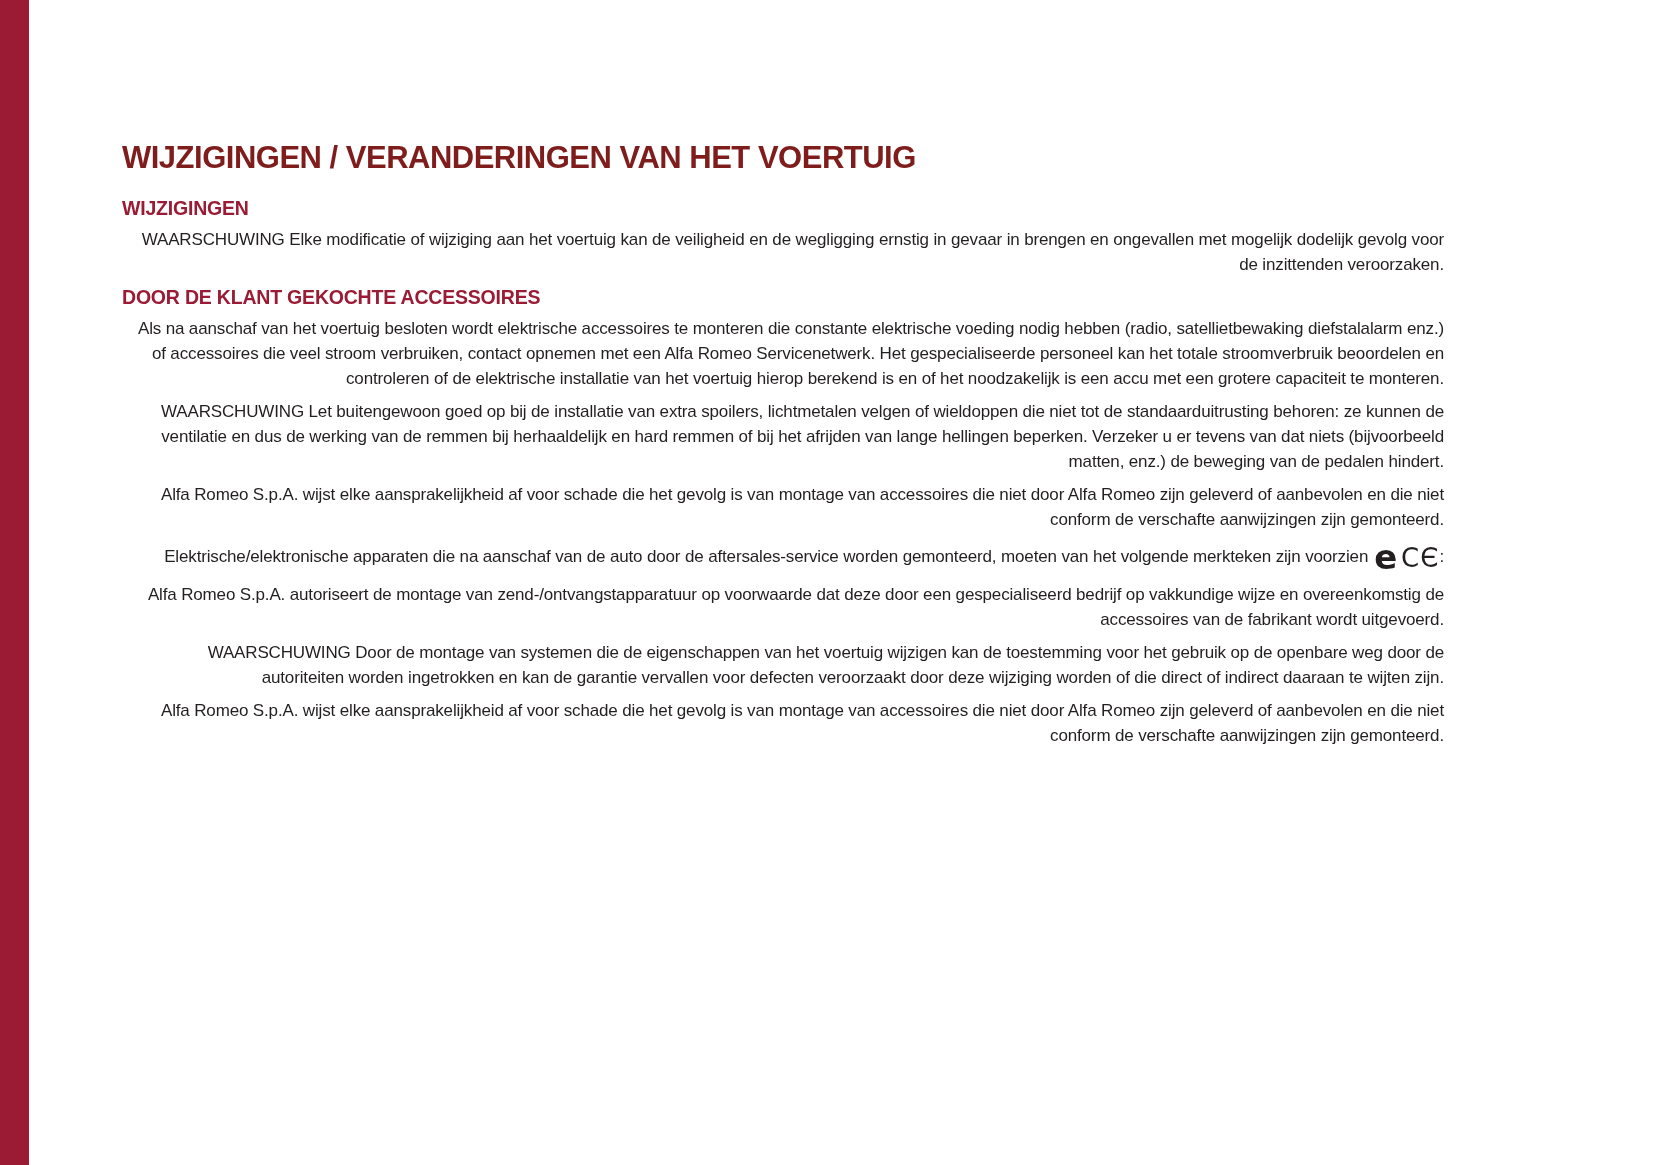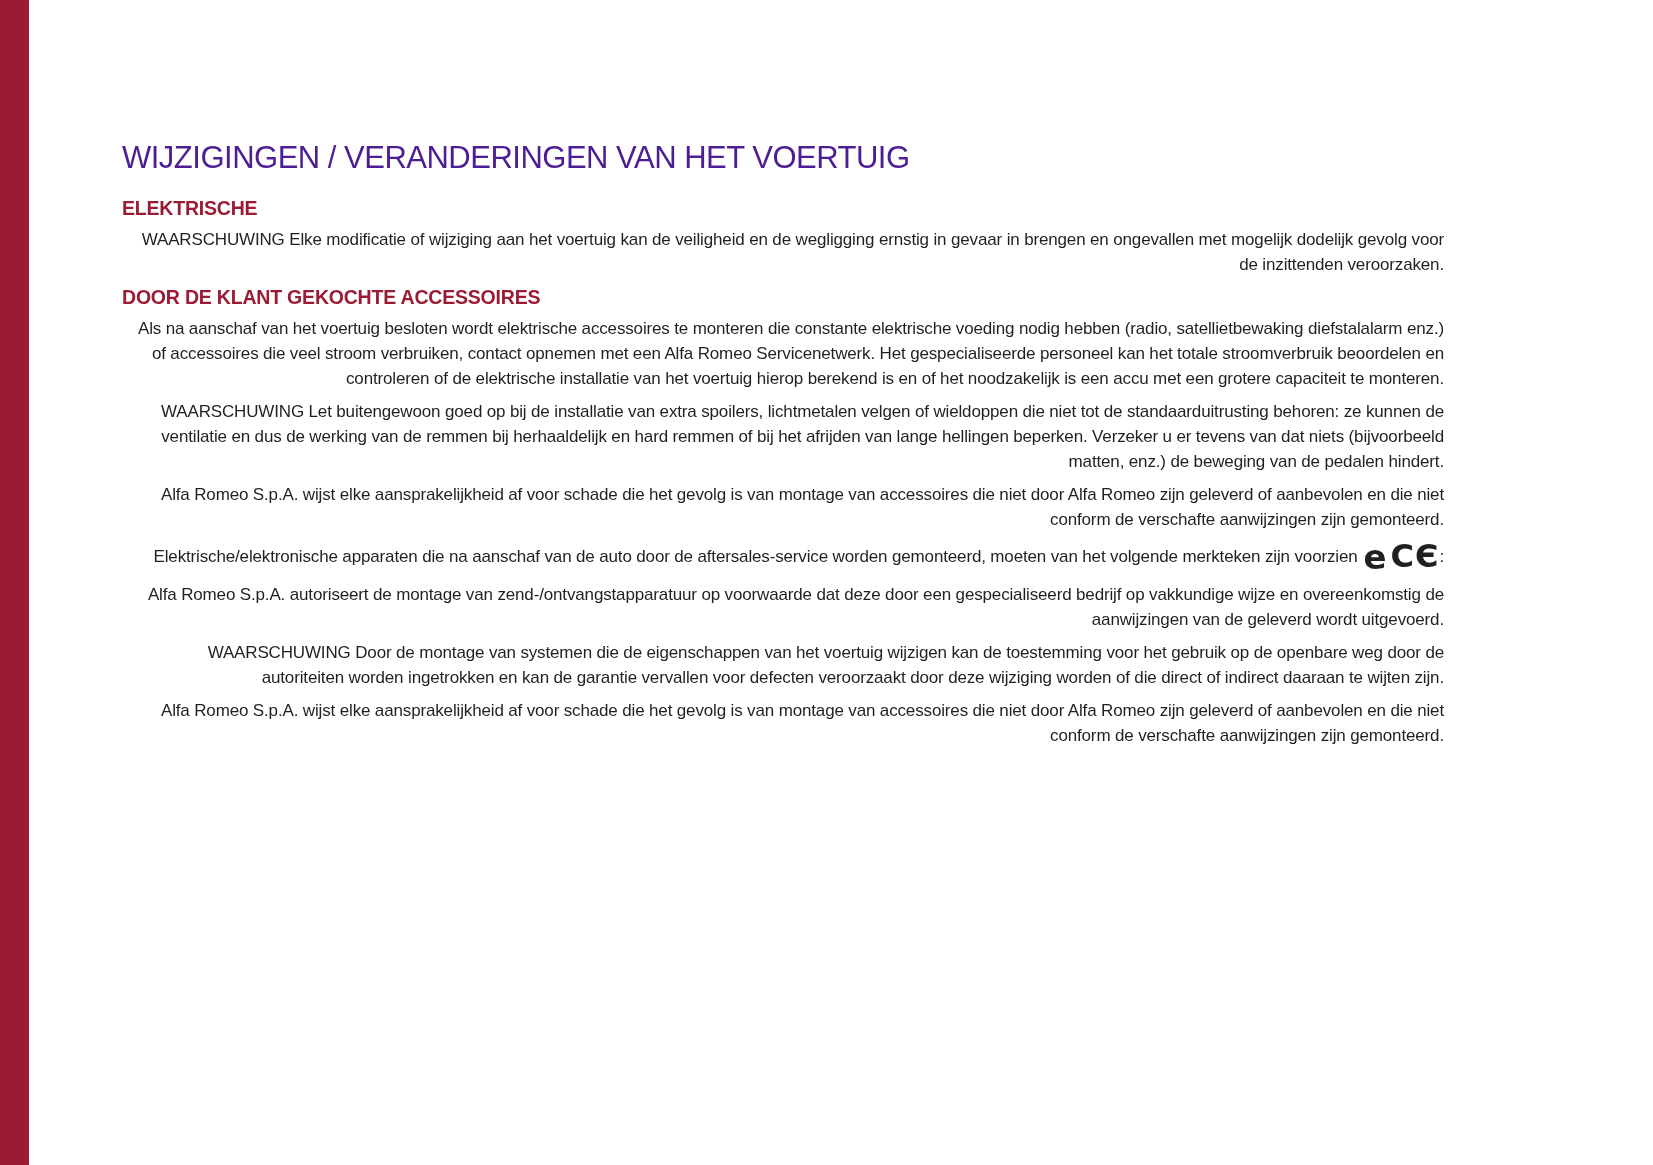--- a/index.html
+++ b/index.html
@@ -24,23 +24,23 @@
     background: #9a1b33;
   }
   .content {
     position: absolute;
     left: 122px;
     top: 140px;
     width: 1322px;
     color: #231f20;
   }
   .page-title {
-    color: #4c1d95;
+    color: #7f1d1d;
     font-size: 31px;
-    font-weight: 400;
+    font-weight: 700;
     letter-spacing: -0.5px;
     line-height: 36px;
     margin: 0 0 20px 0;
   }
   .section-heading {
     color: #9a1b33;
     font-size: 19.5px;
     font-weight: 700;
     letter-spacing: -0.2px;
     line-height: 25px;
@@ -57,46 +57,46 @@
     font-family: "DejaVu Sans", sans-serif;
     font-size: 34px;
     font-weight: 700;
     line-height: 1;
     vertical-align: -7px;
     margin: 0 4px 0 6px;
     display: inline-block;
   }
   .mark-ce {
     font-family: "DejaVu Sans", sans-serif;
-    font-size: 32px;
-    font-weight: 700;
+    font-size: 26px;
+    font-weight: 400;
     line-height: 1;
     vertical-align: -5px;
     letter-spacing: 1px;
     display: inline-block;
   }
 </style>
 </head>
 <body>
 
 <div class="page">
 
   <div class="accent-bar"></div>
 
   <div class="content">
 
     <h1 class="page-title">WIJZIGINGEN / VERANDERINGEN VAN HET VOERTUIG</h1>
 
-    <h2 class="section-heading">ELEKTRISCHE</h2>
+    <h2 class="section-heading">WIJZIGINGEN</h2>
     <p class="para">WAARSCHUWING Elke modificatie of wijziging aan het voertuig kan de veiligheid en de wegligging ernstig in gevaar in brengen en ongevallen met mogelijk dodelijk gevolg voor de inzittenden veroorzaken.</p>
 
     <h2 class="section-heading">DOOR DE KLANT GEKOCHTE ACCESSOIRES</h2>
     <p class="para">Als na aanschaf van het voertuig besloten wordt elektrische accessoires te monteren die constante elektrische voeding nodig hebben (radio, satellietbewaking diefstalalarm enz.) of accessoires die veel stroom verbruiken, contact opnemen met een Alfa Romeo Servicenetwerk. Het gespecialiseerde personeel kan het totale stroomverbruik beoordelen en controleren of de elektrische installatie van het voertuig hierop berekend is en of het noodzakelijk is een accu met een grotere capaciteit te monteren.</p>
     <p class="para">WAARSCHUWING Let buitengewoon goed op bij de installatie van extra spoilers, lichtmetalen velgen of wieldoppen die niet tot de standaarduitrusting behoren: ze kunnen de ventilatie en dus de werking van de remmen bij herhaaldelijk en hard remmen of bij het afrijden van lange hellingen beperken. Verzeker u er tevens van dat niets (bijvoorbeeld matten, enz.) de beweging van de pedalen hindert.</p>
     <p class="para">Alfa Romeo S.p.A. wijst elke aansprakelijkheid af voor schade die het gevolg is van montage van accessoires die niet door Alfa Romeo zijn geleverd of aanbevolen en die niet conform de verschafte aanwijzingen zijn gemonteerd.</p>
 
     <p class="para"><span>Elektrische/elektronische apparaten die na aanschaf van de auto door de aftersales-service worden gemonteerd, moeten van het volgende merkteken zijn voorzien</span><span class="mark-e">e</span><span class="mark-ce">CЄ</span><span>:</span></p>
-    <p class="para">Alfa Romeo S.p.A. autoriseert de montage van zend-/ontvangstapparatuur op voorwaarde dat deze door een gespecialiseerd bedrijf op vakkundige wijze en overeenkomstig de aanwijzingen van de geleverd wordt uitgevoerd.</p>
+    <p class="para">Alfa Romeo S.p.A. autoriseert de montage van zend-/ontvangstapparatuur op voorwaarde dat deze door een gespecialiseerd bedrijf op vakkundige wijze en overeenkomstig de accessoires van de fabrikant wordt uitgevoerd.</p>
     <p class="para">WAARSCHUWING Door de montage van systemen die de eigenschappen van het voertuig wijzigen kan de toestemming voor het gebruik op de openbare weg door de autoriteiten worden ingetrokken en kan de garantie vervallen voor defecten veroorzaakt door deze wijziging worden of die direct of indirect daaraan te wijten zijn.</p>
     <p class="para">Alfa Romeo S.p.A. wijst elke aansprakelijkheid af voor schade die het gevolg is van montage van accessoires die niet door Alfa Romeo zijn geleverd of aanbevolen en die niet conform de verschafte aanwijzingen zijn gemonteerd.</p>
 
   </div>
 </div>
 
 </body></html>

